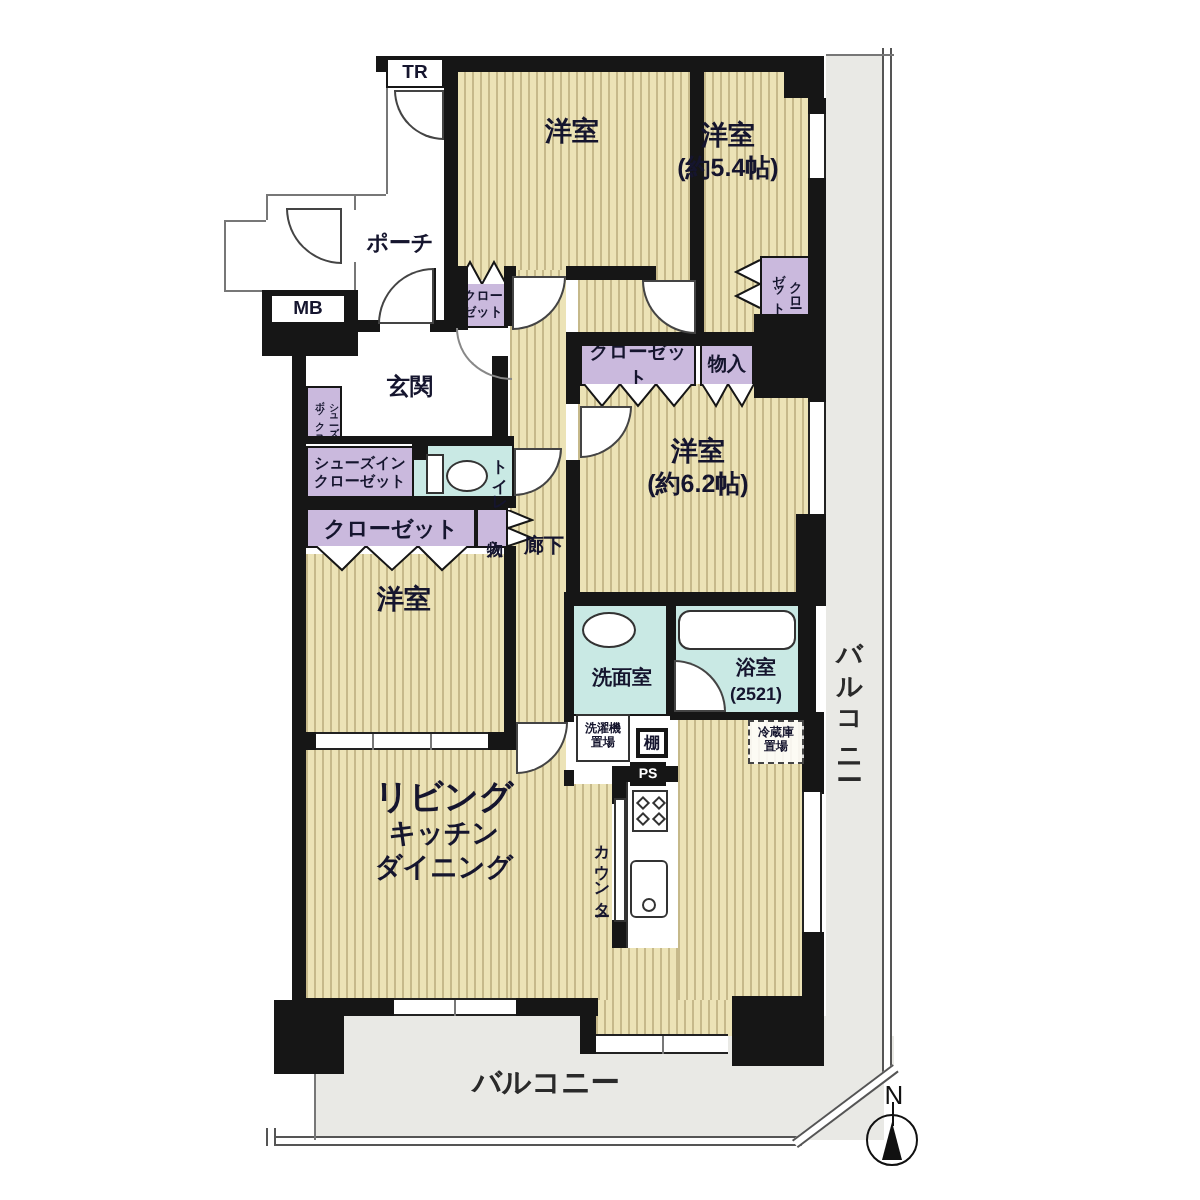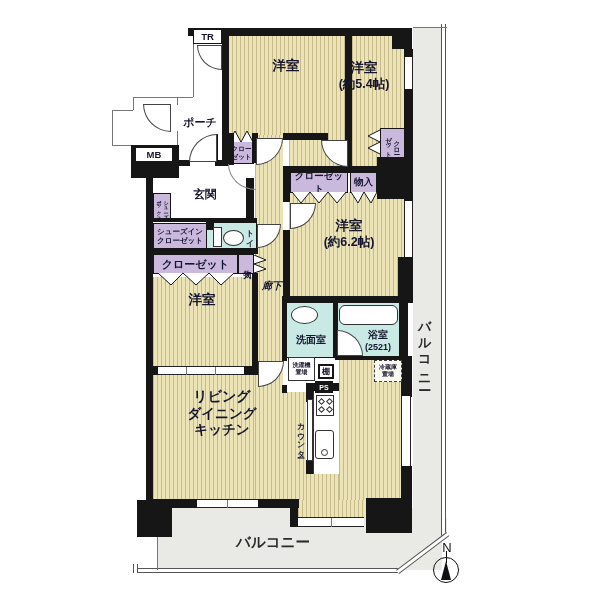--- a/index.html
+++ b/index.html
@@ -227,27 +227,27 @@
     <div style="font-size:12.5px;">(約5.4帖)</div>
   </div>
   <div class="lbl" style="left:306px;top:218px;width:86px;">
     <div style="font-size:13.5px;">洋室</div>
     <div style="font-size:12.5px;">(約6.2帖)</div>
   </div>
   <div class="lbl" style="left:154px;top:292px;width:96px;">
     <div style="font-size:13.5px;">洋室</div>
   </div>
   <div class="lbl" style="left:172px;top:388px;width:100px;">
-    <div style="font-size:14px;">リビング</div>
+    <div style="font-size:17px;">リビング</div>
+    <div style="font-size:13.5px;">キッチン</div>
     <div style="font-size:13.5px;">ダイニング</div>
-    <div style="font-size:13.5px;">キッチン</div>
   </div>
   <div class="lbl" style="left:175px;top:116px;width:50px;font-size:11px;">ポーチ</div>
   <div class="lbl" style="left:188px;top:187px;width:34px;font-size:11.5px;">玄関</div>
-  <div class="lbl" style="left:258px;top:280px;width:28px;font-size:10px;font-style:italic;">廊下</div>
+  <div class="lbl" style="left:258px;top:268px;width:28px;font-size:10px;">廊下</div>
   <div class="lbl vt" style="left:244px;top:224px;height:28px;font-size:8px;font-weight:600;">トイレ</div>
   <div class="lbl" style="left:288px;top:334px;width:46px;font-size:10px;">洗面室</div>
   <div class="lbl" style="left:362px;top:329px;width:32px;font-size:10px;">浴室</div>
   <div class="lbl" style="left:358px;top:342px;width:40px;font-size:9px;">(2521)</div>
   <div class="lbl vt" style="left:295px;top:411px;height:48px;font-size:8px;">カウンター</div>
   <div class="lbl vt" style="left:416px;top:306px;height:86px;font-size:13px;letter-spacing:3px;color:#2a2a2a;">バルコニー</div>
   <div class="lbl" style="left:225px;top:533px;width:96px;font-size:14.5px;color:#2a2a2a;">バルコニー</div>
 
   <div class="lbl" style="left:437px;top:540px;width:20px;font-size:13px;font-weight:400;color:#111;">N</div>
   <div class="abs" style="left:433px;top:557px;width:26px;height:26px;border:1.5px solid #111;border-radius:50%;box-sizing:border-box;"></div>

